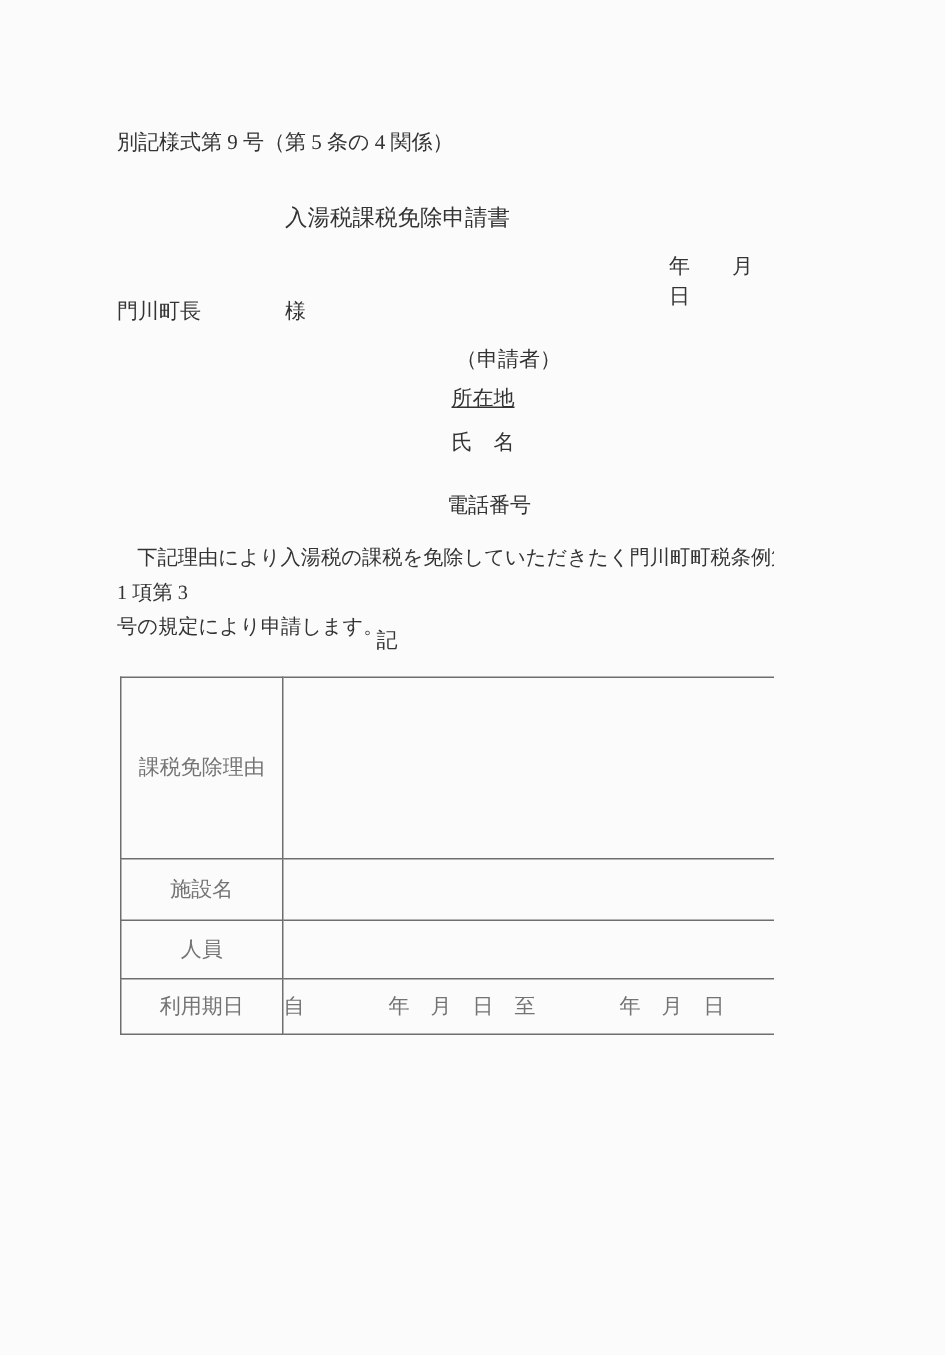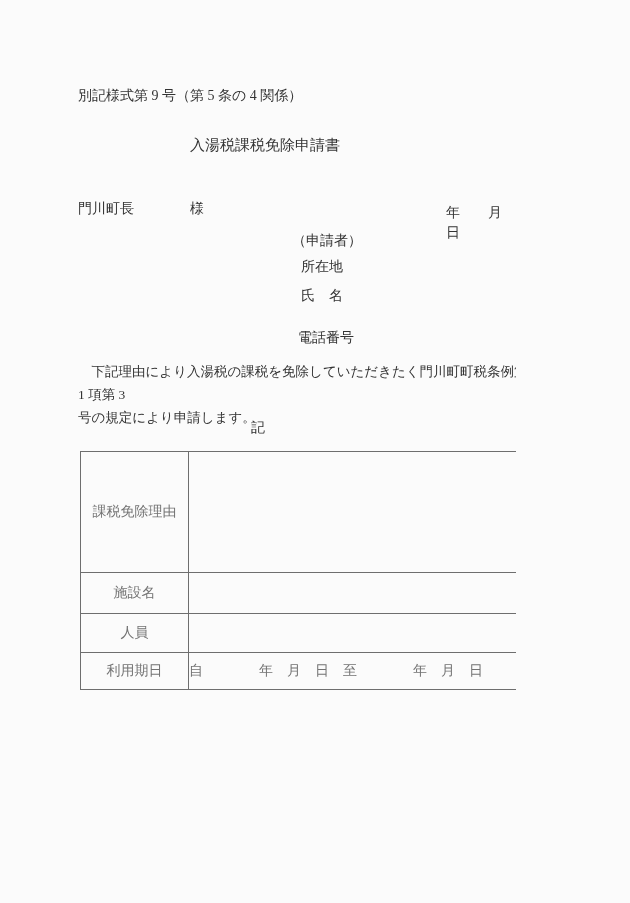--- a/index.html
+++ b/index.html
@@ -7,24 +7,24 @@
     position:relative;
     width:516px;height:903px;
     background:#fbfbfb;
     color:#333;
     font-family:"Liberation Serif","DejaVu Serif",serif;
     font-size:14px;
     overflow:hidden;
   }
   .form-number{position:absolute;left:78px;top:86px;line-height:20px;}
   .form-title{position:absolute;left:0;right:0;top:136px;text-align:center;font-size:15px;line-height:22px;text-indent:14px;font-family:Liberation Mono, monospace;}
-  .date-line{position:absolute;left:446px;top:169px;line-height:20px;margin-top:34px;}
+  .date-line{position:absolute;left:446px;top:169px;line-height:20px;}
   .addressee{position:absolute;left:78px;top:199px;line-height:20px;}
-  .applicant-label{position:absolute;left:292px;top:231px;line-height:20px;text-align:center;}
-  .address-label{position:absolute;left:301px;top:257px;line-height:20px;}
+  .applicant-label{position:absolute;left:304px;top:231px;line-height:20px;text-align:center;}
+  .address-label{position:absolute;left:301px;top:257px;line-height:20px;text-decoration:underline;}
   .name-label{position:absolute;left:301px;top:286px;line-height:20px;}
   .phone-label{position:absolute;left:298px;top:328px;line-height:20px;}
   .body-par{position:absolute;left:78px;top:360px;width:510px;font-size:13.5px;line-height:23px;}
   .record{position:absolute;left:0;right:0;top:418px;text-align:center;line-height:20px;}
   table.exemption{
     position:absolute;left:80px;top:451px;
     width:468px;border-collapse:collapse;table-layout:fixed;
   }
   table.exemption td{
     border:1px solid #6e6e6e;

